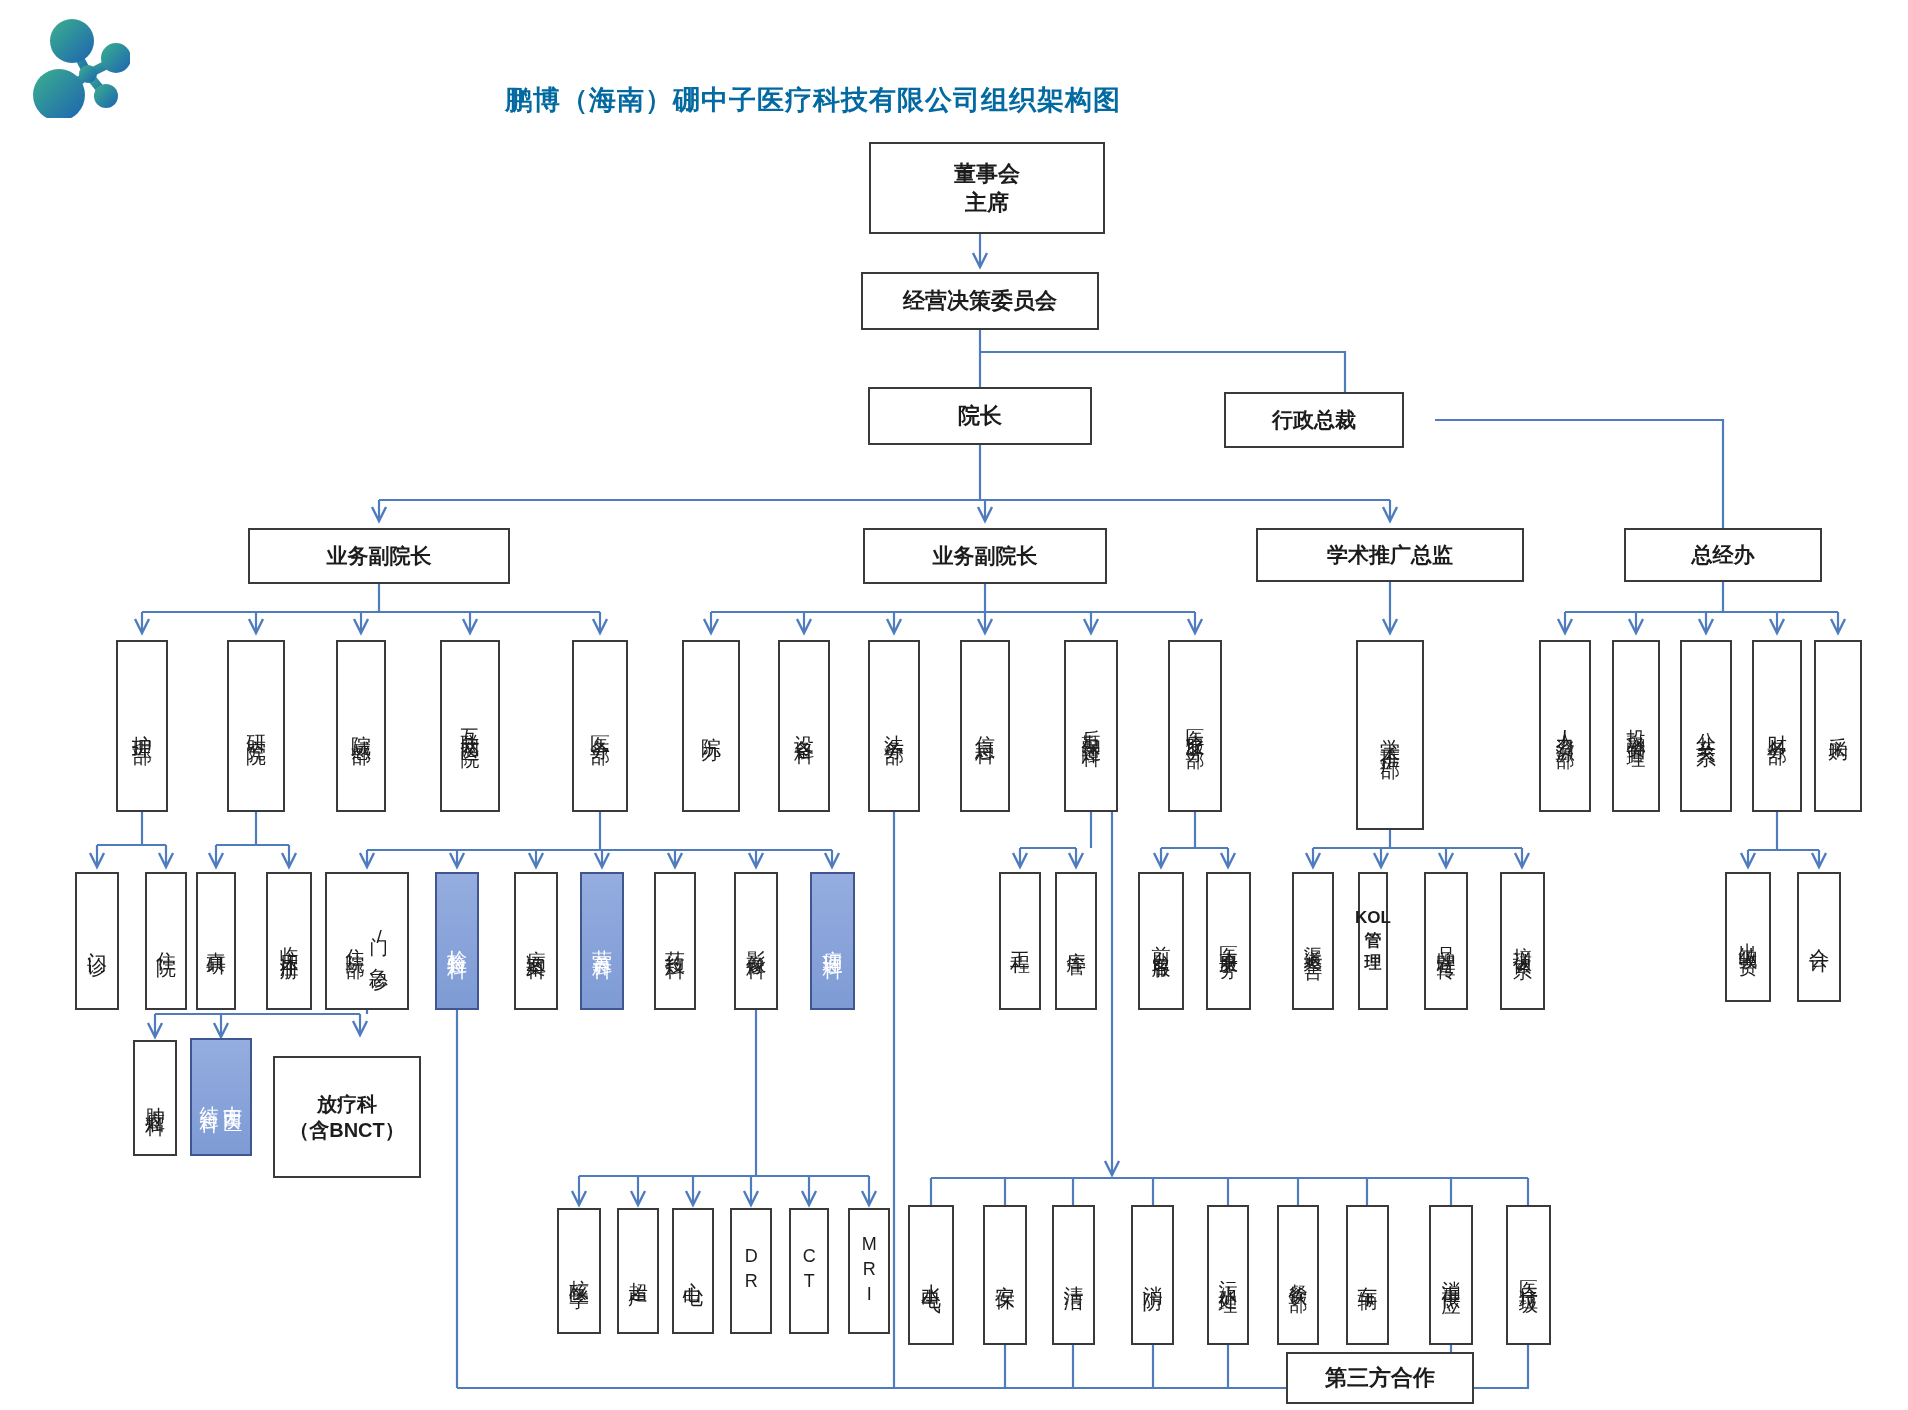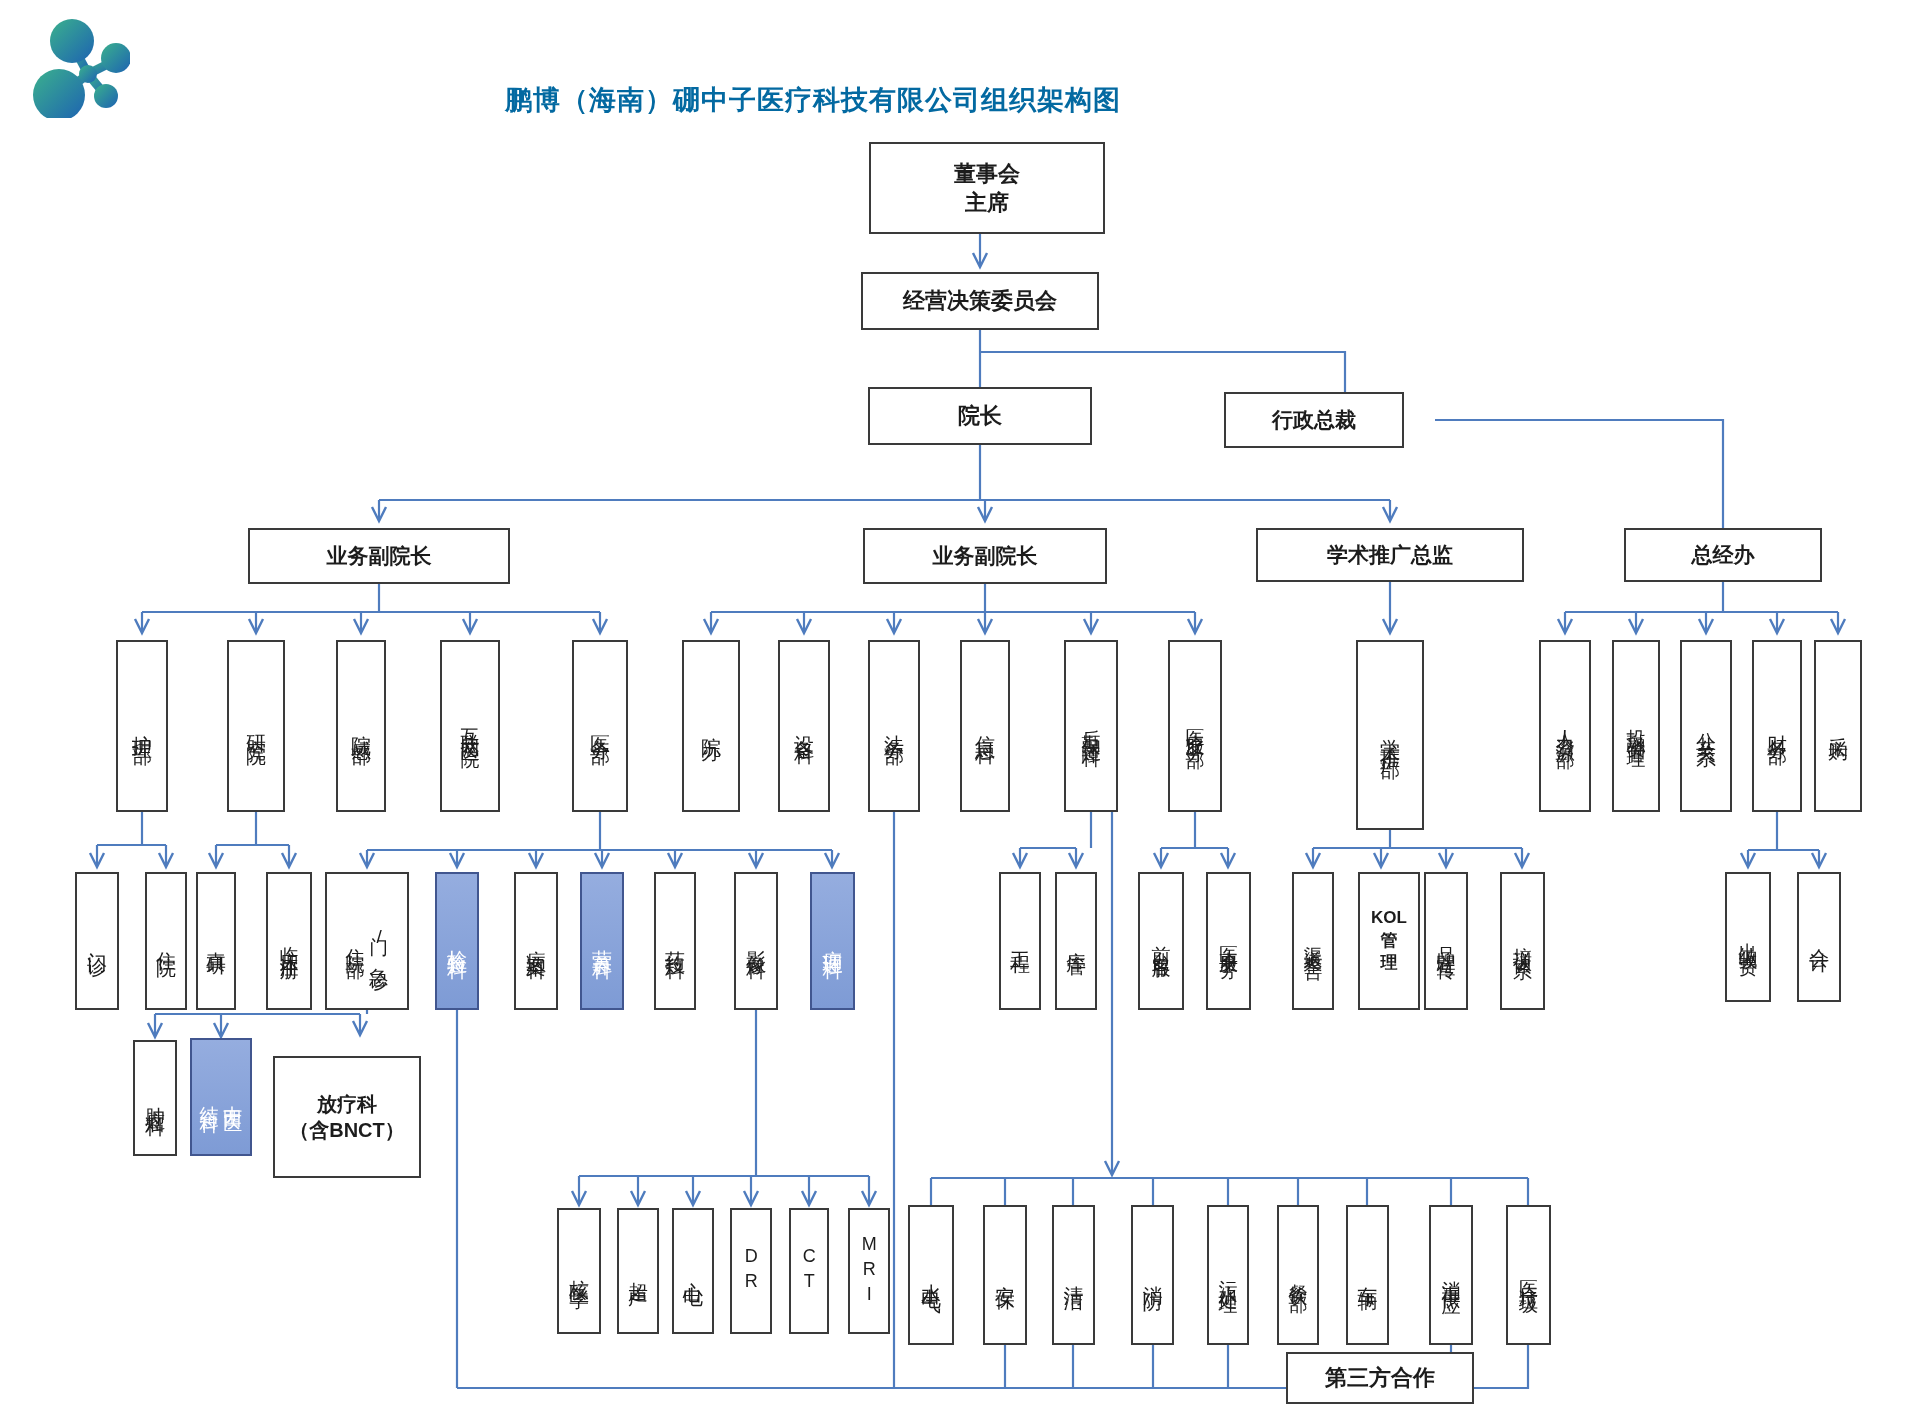--- a/index.html
+++ b/index.html
@@ -202,21 +202,21 @@
       <div class="node vert" style="left: 514px; top: 872px; width: 44px; height: 138px; font-size: 20px;">病案科</div>
       <div class="node vert hl" style="left: 580px; top: 872px; width: 44px; height: 138px; font-size: 20px;">营养科</div>
       <div class="node vert" style="left: 654px; top: 872px; width: 42px; height: 138px; font-size: 20px;">药技科</div>
       <div class="node vert" style="left: 734px; top: 872px; width: 44px; height: 138px; font-size: 20px;">影像科</div>
       <div class="node vert hl" style="left: 810px; top: 872px; width: 45px; height: 138px; font-size: 20px;">病理科</div>
       <div class="node vert" style="left: 999px; top: 872px; width: 42px; height: 138px; font-size: 20px;">工程</div>
       <div class="node vert" style="left: 1055px; top: 872px; width: 42px; height: 138px; font-size: 20px;">库管</div>
       <div class="node vert" style="left: 1138px; top: 872px; width: 46px; height: 138px; font-size: 19px;">前台客服</div>
       <div class="node vert" style="left: 1206px; top: 872px; width: 45px; height: 138px; font-size: 19px;">医事服务</div>
       <div class="node vert" style="left: 1292px; top: 872px; width: 42px; height: 138px; font-size: 19px;">渠道整合</div>
-      <div class="node lvl" style="left: 1358px; top: 872px; width: 62px; height: 138px; font-size: 17px;">KOL
+      <div class="node lvl" style="left: 1358px; top: 872px; width: 30px; height: 138px; font-size: 17px;">KOL
 管
 理</div>
       <div class="node vert" style="left: 1424px; top: 872px; width: 44px; height: 138px; font-size: 19px;">品牌宣传</div>
       <div class="node vert" style="left: 1500px; top: 872px; width: 45px; height: 138px; font-size: 19px;">培训体系</div>
       <div class="node vert" style="left: 1725px; top: 872px; width: 46px; height: 130px; font-size: 19px;">出纳收费</div>
       <div class="node vert" style="left: 1797px; top: 872px; width: 44px; height: 130px; font-size: 20px;">会计</div>
       <div class="node vert" style="left: 133px; top: 1040px; width: 44px; height: 116px; font-size: 20px;">肿瘤科</div>
       <div class="node vert hl" style="left: 190px; top: 1038px; width: 62px; height: 118px; font-size: 19px;">中西医
 结合科</div>
       <div class="node lvl" style="left: 273px; top: 1038px; width: 148px; height: 122px; font-size: 20px; margin-top: 18px;">放疗科

